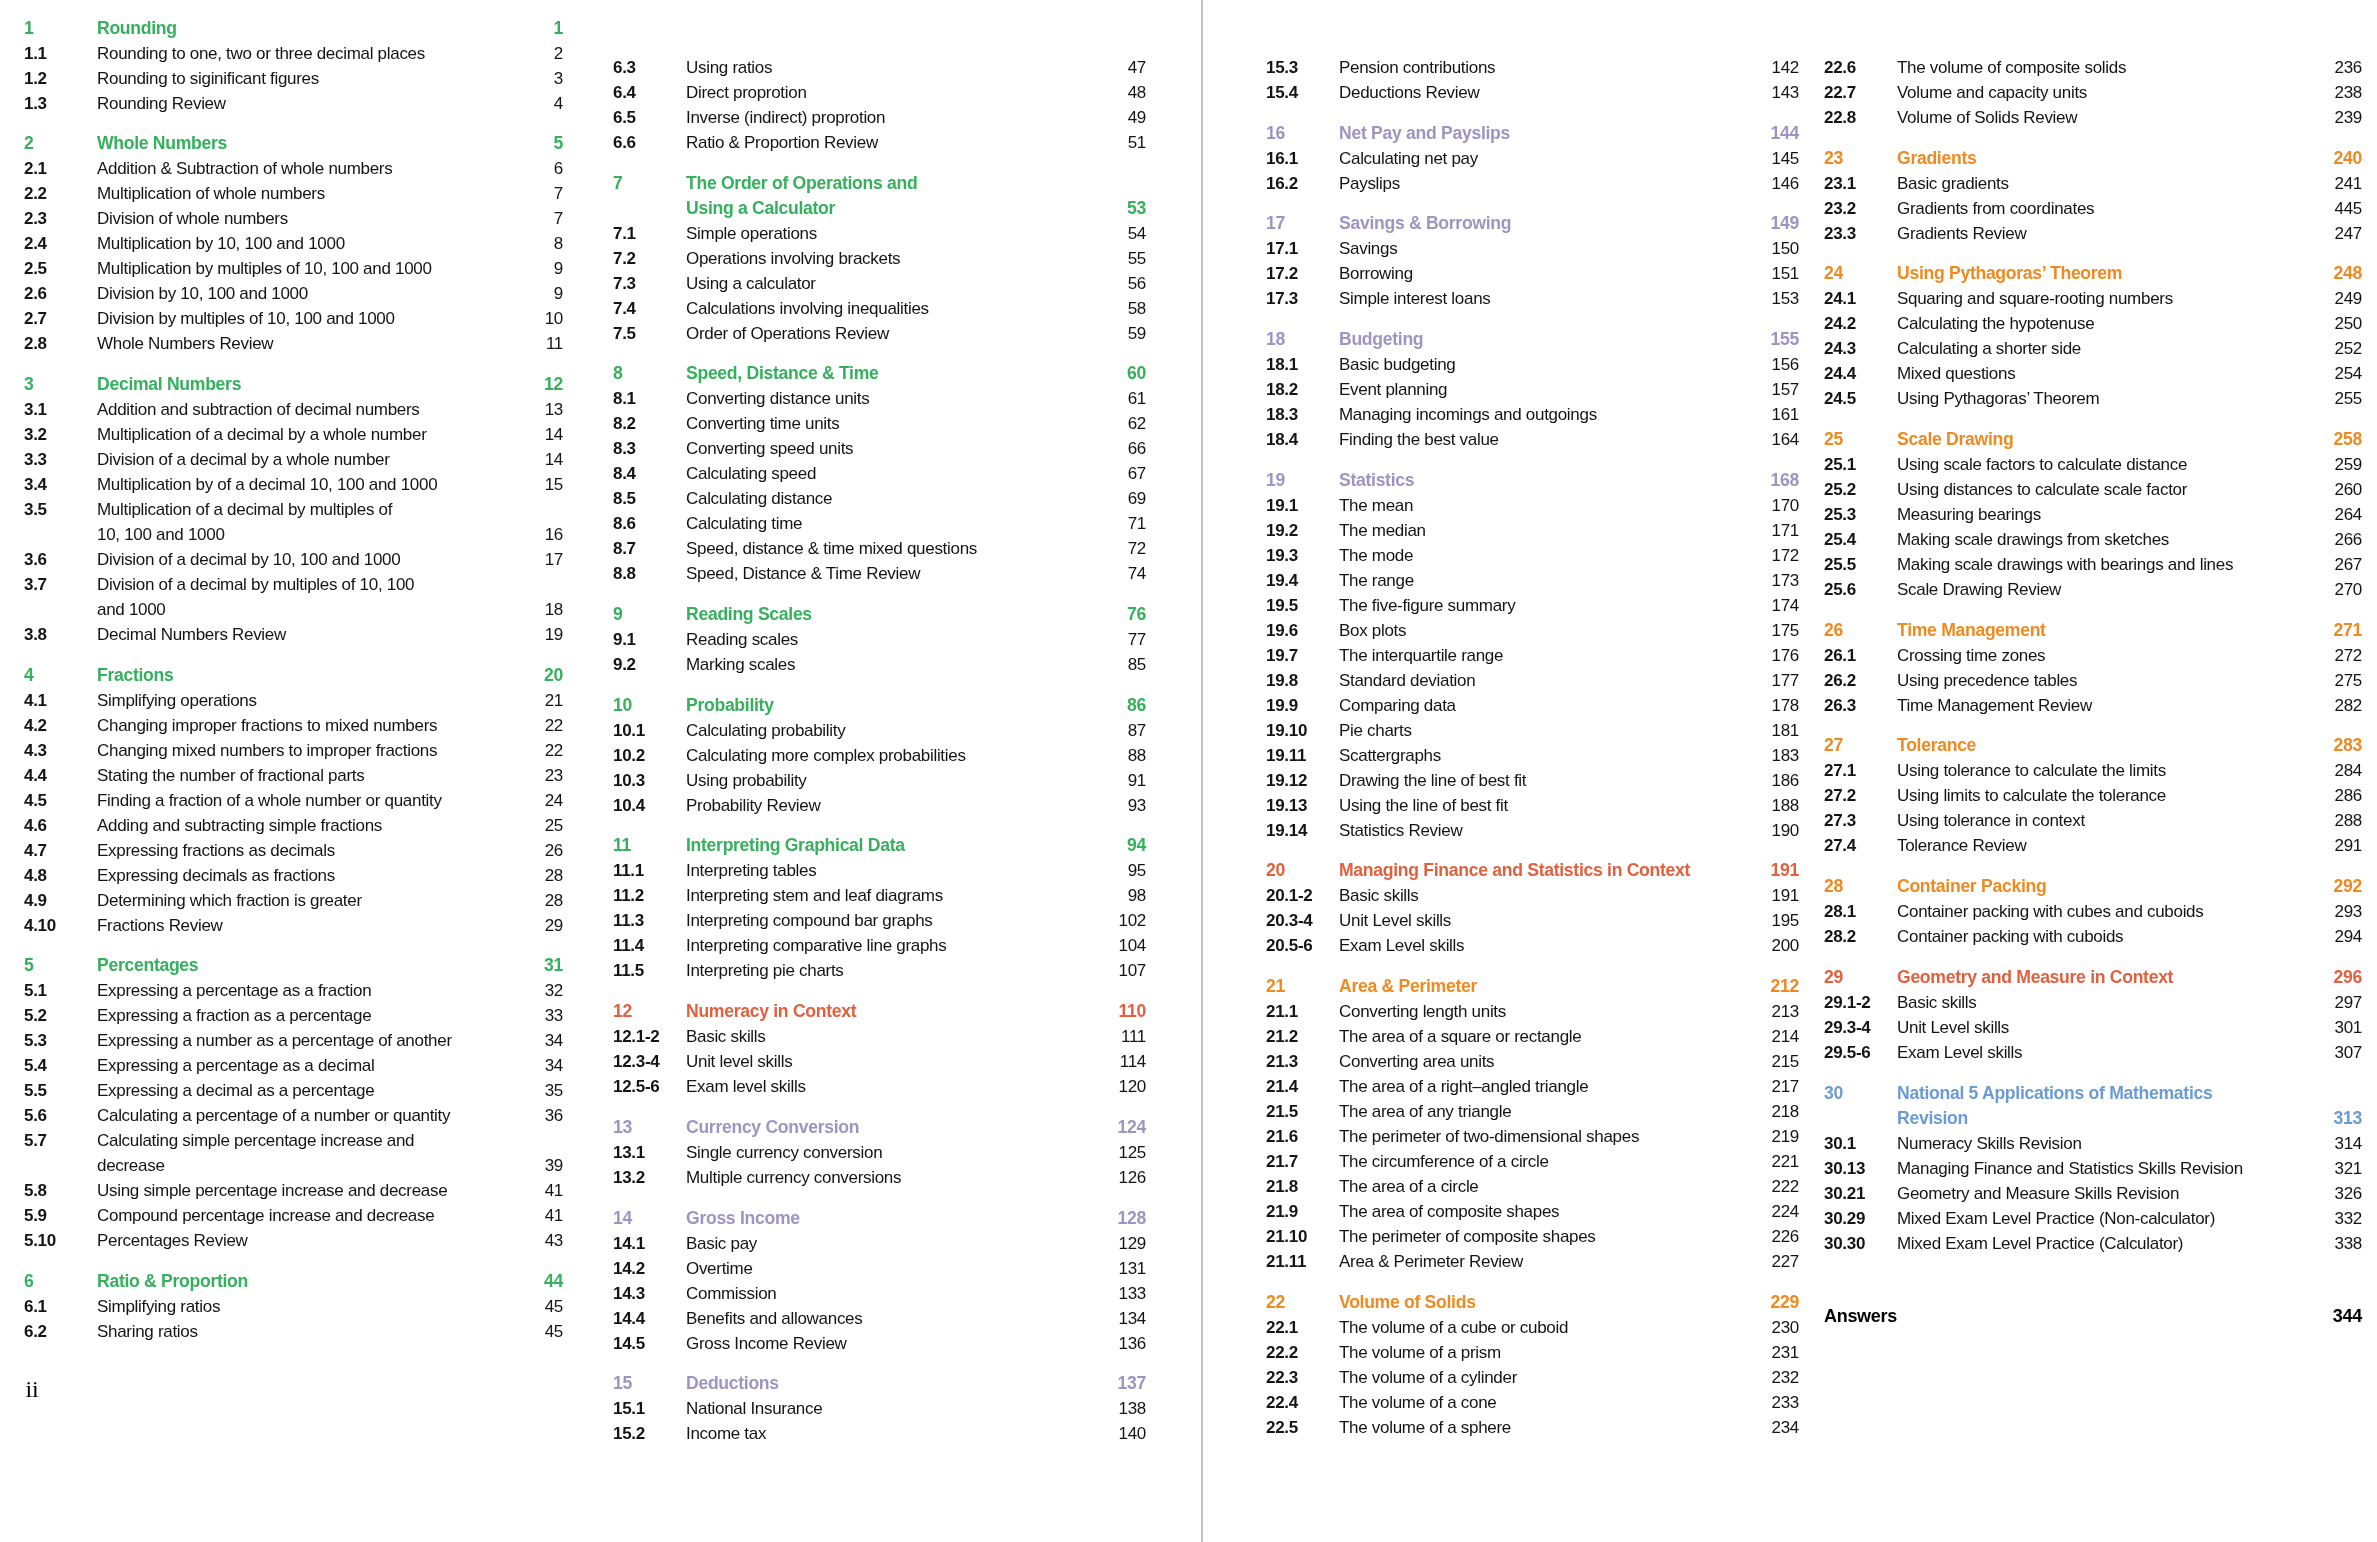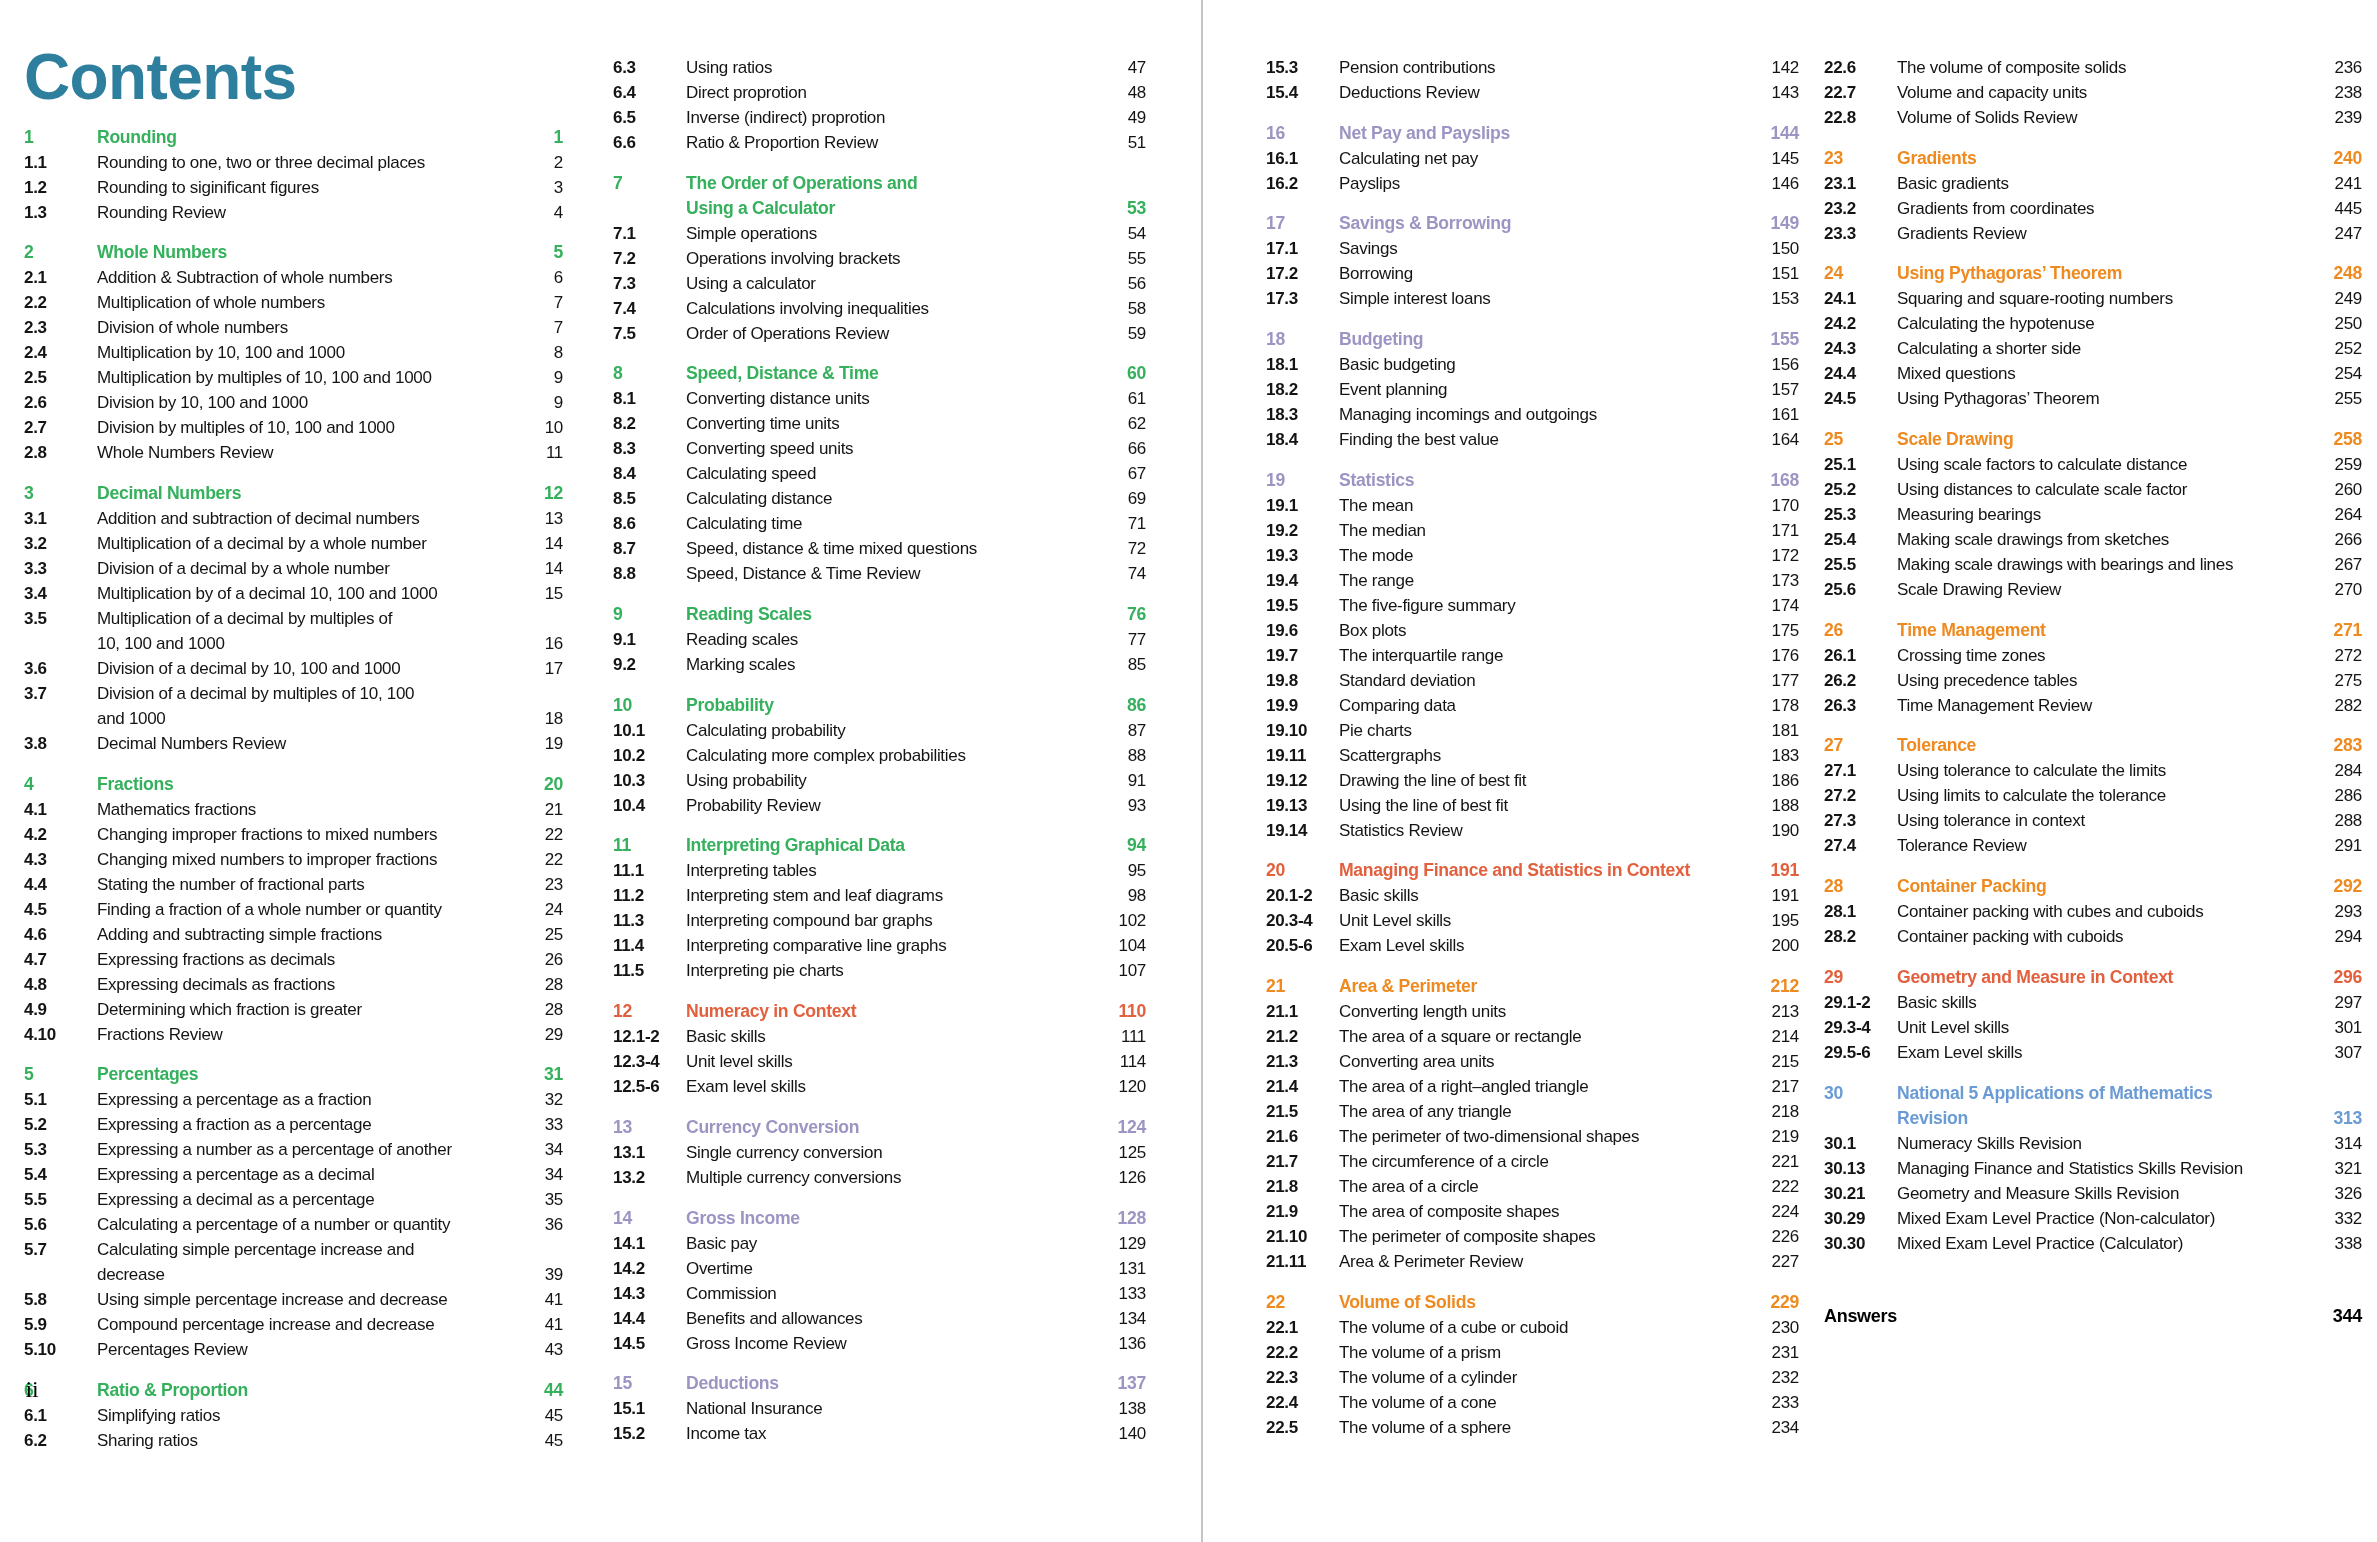--- a/index.html
+++ b/index.html
@@ -54,21 +54,20 @@
   .folio-left{left:25.4px; top:1376px;}
   .folio-right{left:2276px; top:1552px;}
 </style>
 </head>
 <body>
 
 <div class="page">
   <div class="page-divider" style="background: rgb(196, 196, 196);"></div>
 
   <div class="col col-1">
-    <h1 class="contents-title" style="color: rgb(46, 127, 158);">Contents</h1>
   <div class="row chapter gap" style="color: rgb(53, 176, 92);">
         <span class="num">1</span>
         <span class="ttl">Rounding</span>
         <span class="pg">1</span>
       </div>
       <div class="row">
         <span class="num">1.1</span>
         <span class="ttl">Rounding to one, two or three decimal places</span>
         <span class="pg">2</span>
       </div>
@@ -182,21 +181,21 @@
         <span class="ttl">Decimal Numbers Review</span>
         <span class="pg">19</span>
       </div>
       <div class="row chapter gap" style="color: rgb(53, 176, 92);">
         <span class="num">4</span>
         <span class="ttl">Fractions</span>
         <span class="pg">20</span>
       </div>
       <div class="row">
         <span class="num">4.1</span>
-        <span class="ttl">Mathematics fractions</span>
+        <span class="ttl">Simplifying operations</span>
         <span class="pg">21</span>
       </div>
       <div class="row">
         <span class="num">4.2</span>
         <span class="ttl">Changing improper fractions to mixed numbers</span>
         <span class="pg">22</span>
       </div>
       <div class="row">
         <span class="num">4.3</span>
         <span class="ttl">Changing mixed numbers to improper fractions</span>

